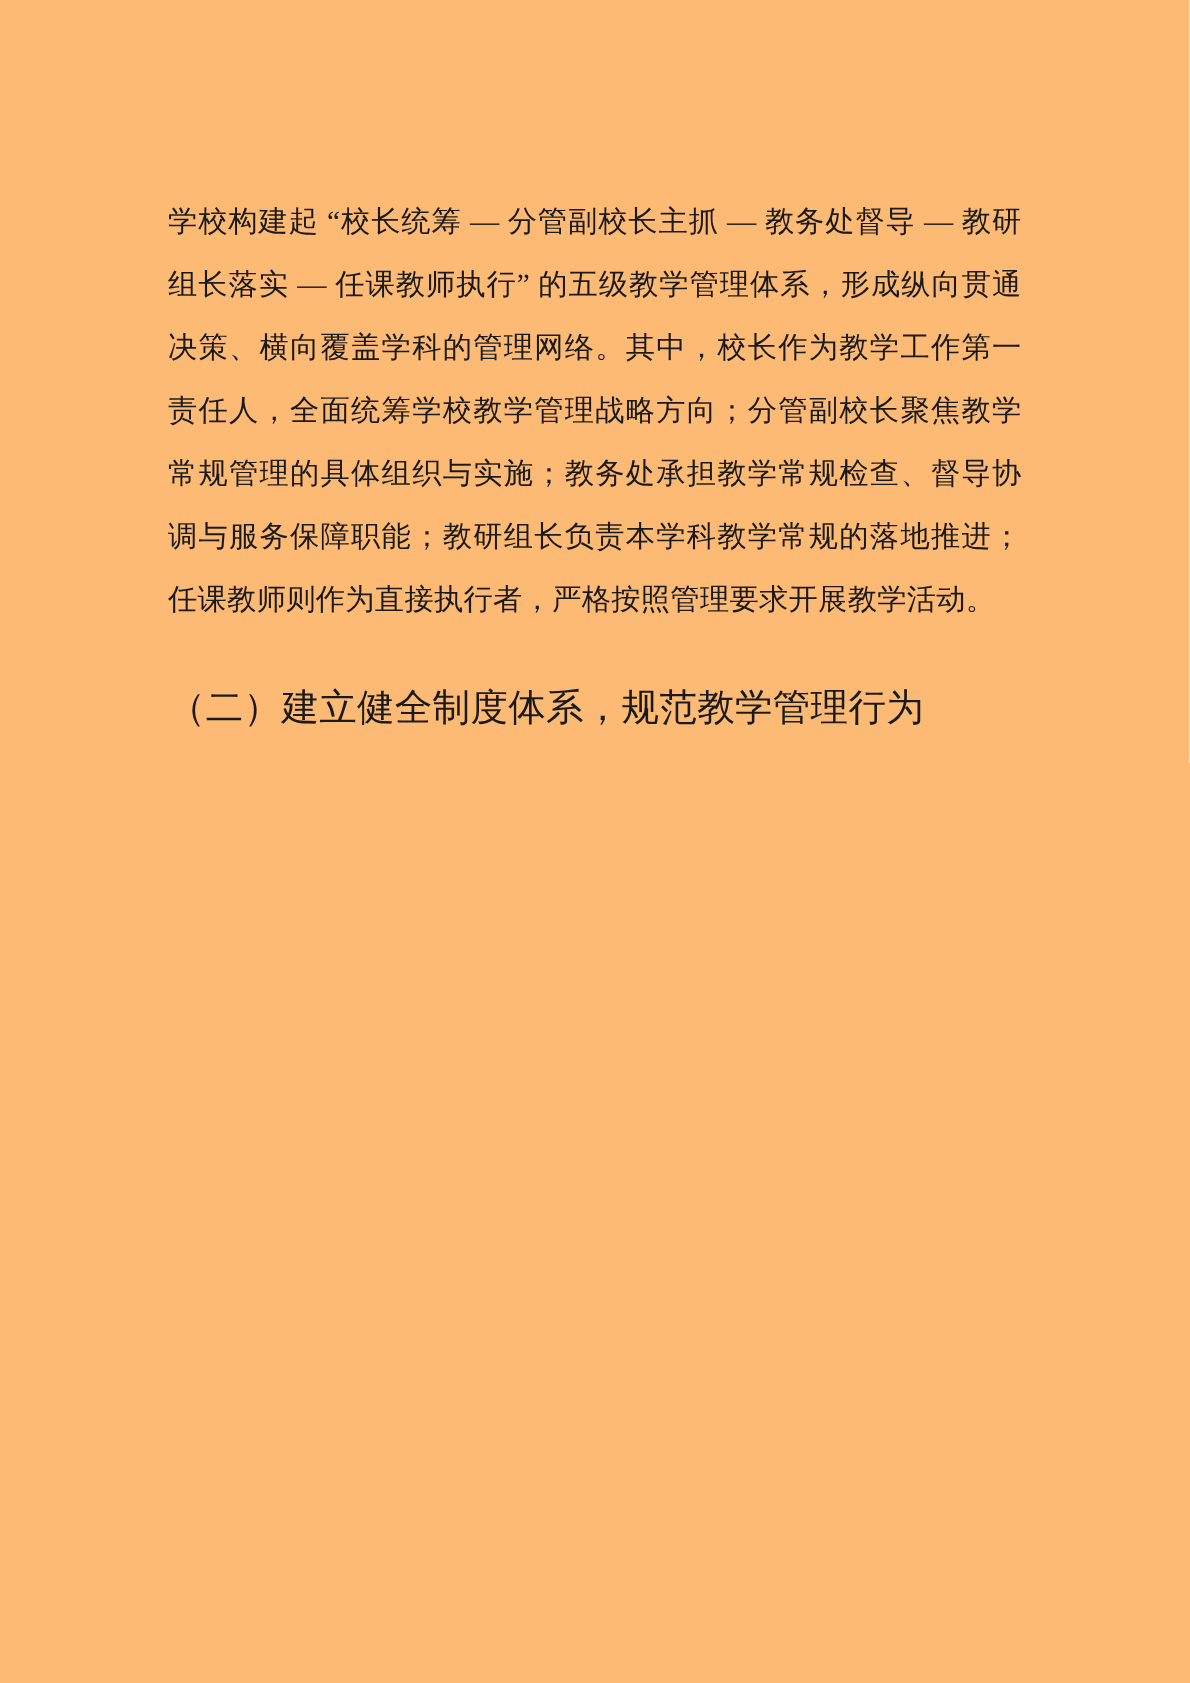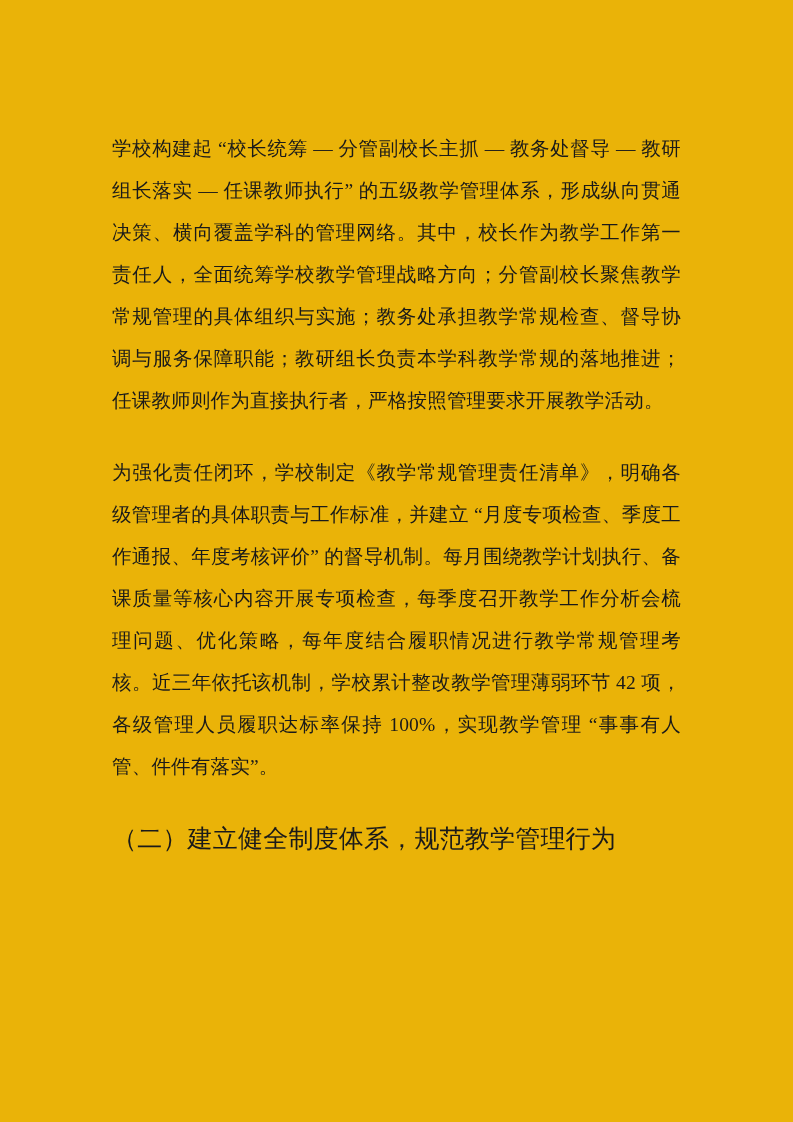--- a/index.html
+++ b/index.html
@@ -13,21 +13,21 @@
     font-family: "Liberation Serif", "DejaVu Serif", serif;
     color: #1a1a1a;
     overflow: hidden;
   }
   .page {
     position: relative;
     width: 793px;
     height: 1122px;
     box-sizing: border-box;
     padding: 128px 112px 60px 112px;
-    background: #eab308;
+    background: #fdba74;
   }
   .doc-body {
     font-size: 19.5px;
     line-height: 42px;
     text-align: justify;
     text-justify: inter-ideograph;
     letter-spacing: 0.2px;
   }
   .para {
     margin: 0 0 30px 0;
@@ -45,16 +45,15 @@
     font-weight: normal;
     word-break: break-all;
   }
 </style>
 </head>
 <body>
 
 <div class="page">
   <div class="doc-body">
     <p class="para">学校构建起 “校长统筹 — 分管副校长主抓 — 教务处督导 — 教研组长落实 — 任课教师执行” 的五级教学管理体系，形成纵向贯通决策、横向覆盖学科的管理网络。其中，校长作为教学工作第一责任人，全面统筹学校教学管理战略方向；分管副校长聚焦教学常规管理的具体组织与实施；教务处承担教学常规检查、督导协调与服务保障职能；教研组长负责本学科教学常规的落地推进；任课教师则作为直接执行者，严格按照管理要求开展教学活动。</p>
-    <p class="para">为强化责任闭环，学校制定《教学常规管理责任清单》，明确各级管理者的具体职责与工作标准，并建立 “月度专项检查、季度工作通报、年度考核评价” 的督导机制。每月围绕教学计划执行、备课质量等核心内容开展专项检查，每季度召开教学工作分析会梳理问题、优化策略，每年度结合履职情况进行教学常规管理考核。近三年依托该机制，学校累计整改教学管理薄弱环节 42 项，各级管理人员履职达标率保持 100%，实现教学管理 “事事有人管、件件有落实”。</p>
     <p class="para-heading">（二）建立健全制度体系，规范教学管理行为</p>
   </div>
 </div>
 
 </body></html>

